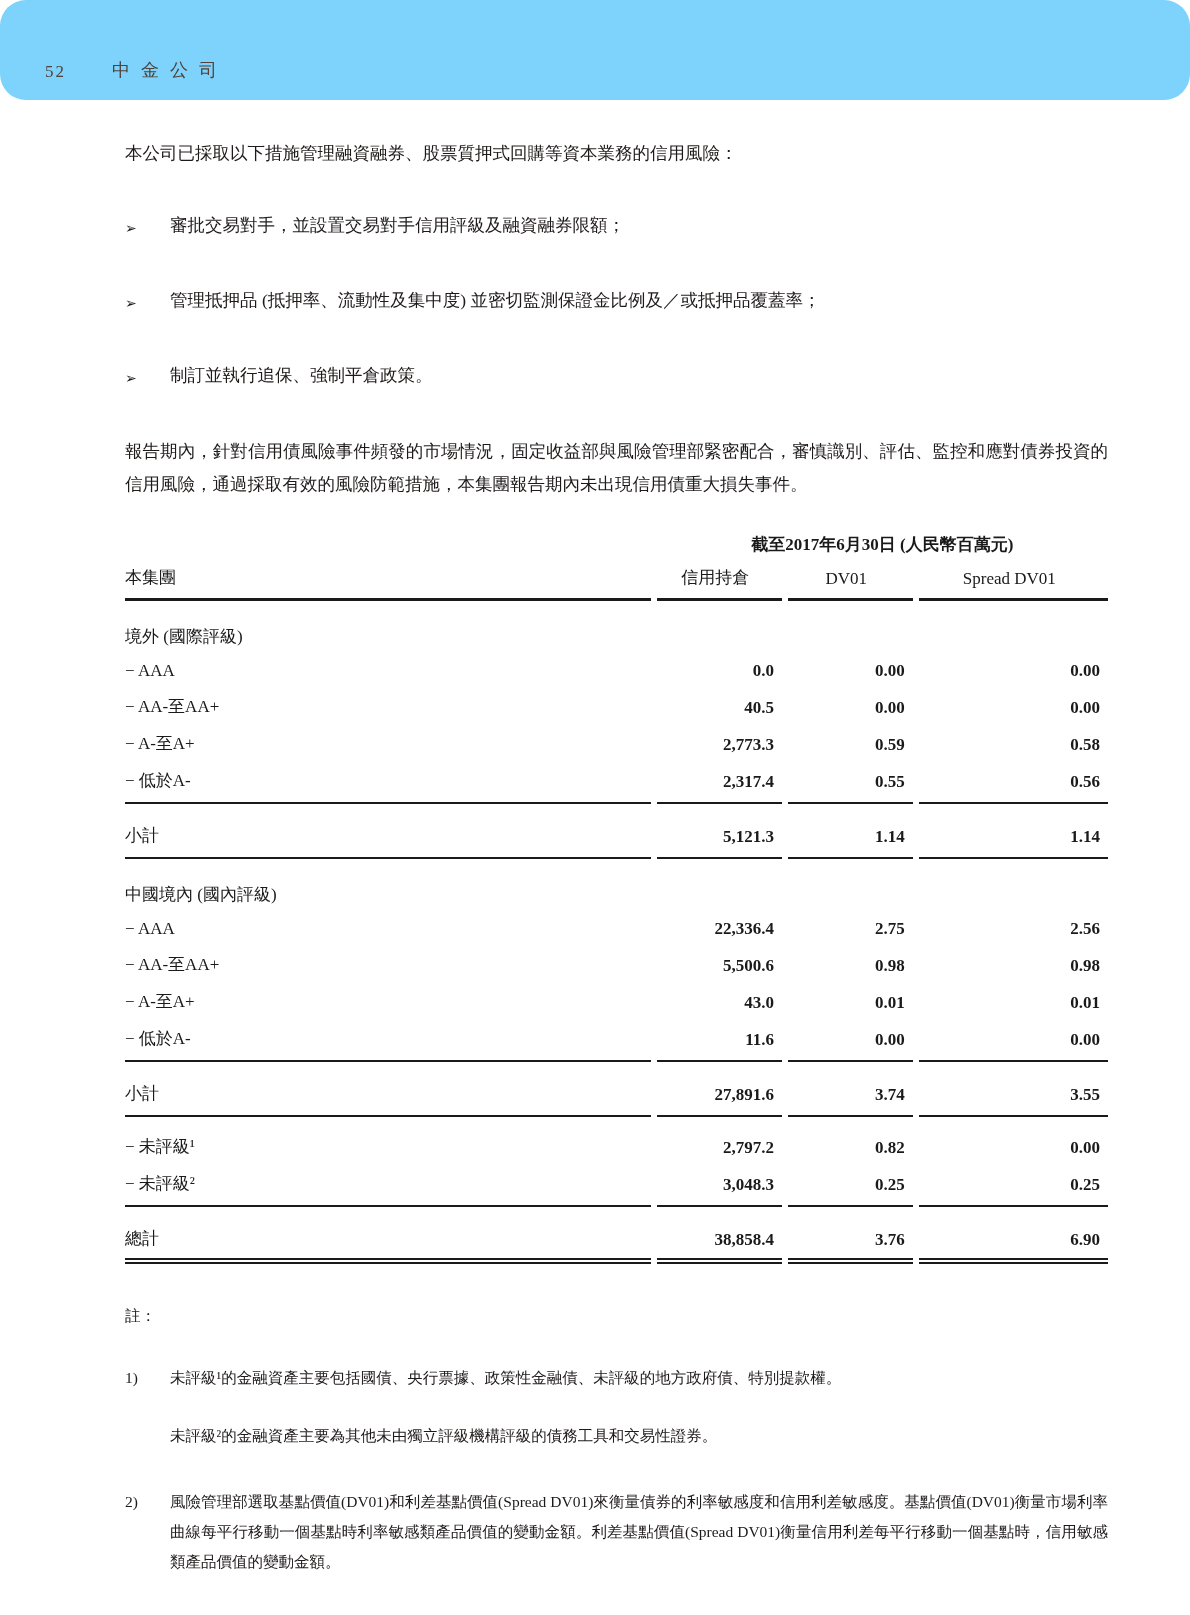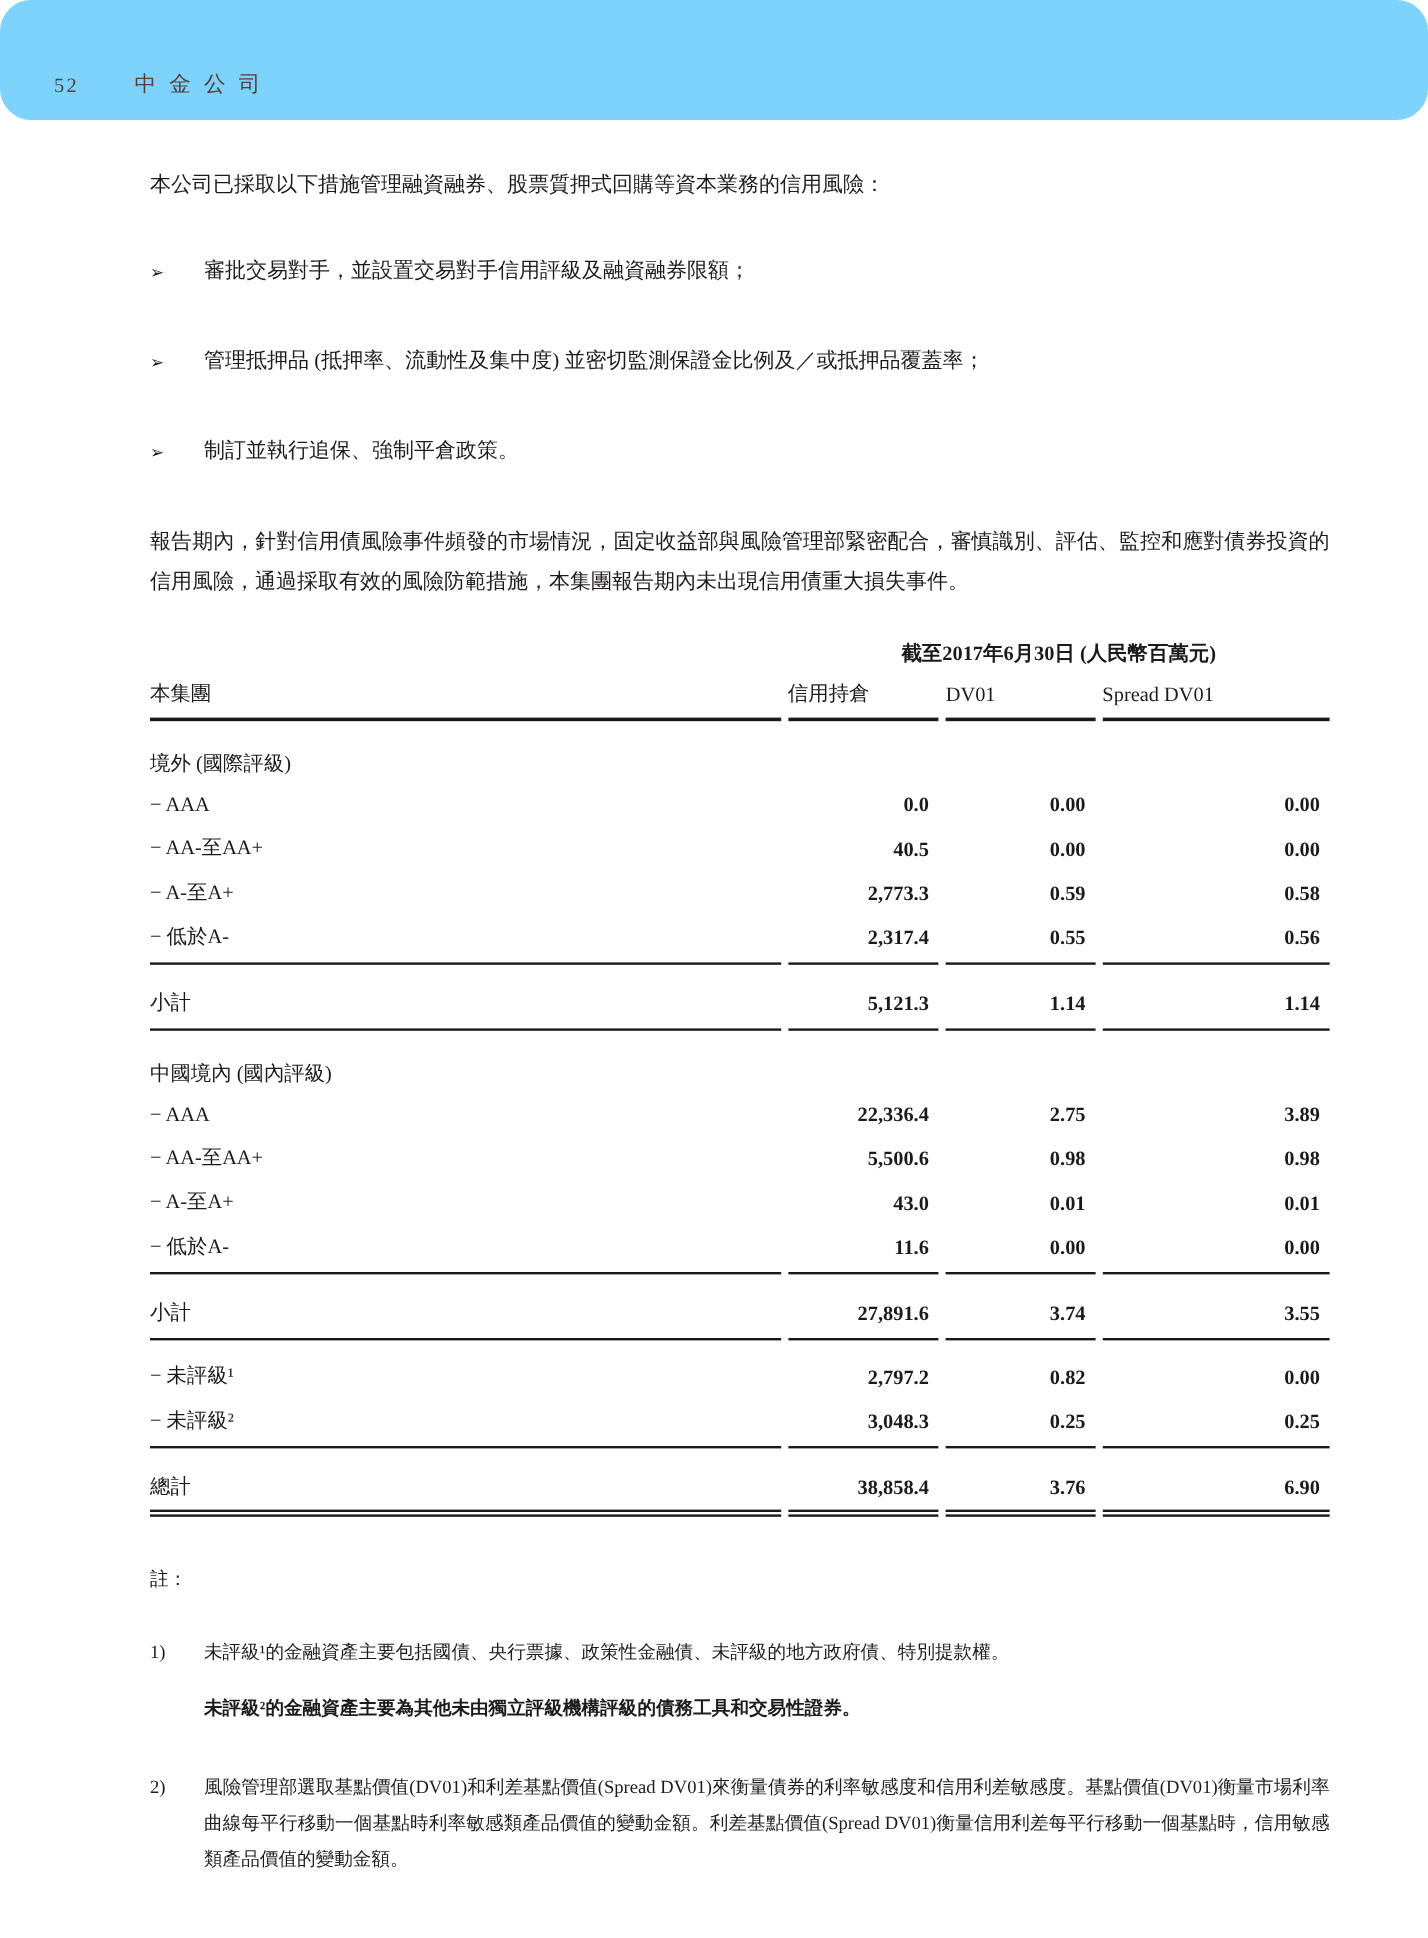--- a/index.html
+++ b/index.html
@@ -81,37 +81,37 @@
     font-weight: bold;
     padding-bottom: 10px;
   }
   .t-cols th {
     font-weight: normal;
     border-bottom: 3px solid #1a1a1a;
     padding-bottom: 9px;
     text-align: left;
     margin-left: 40px;
   }
-  .t-cols th.num { text-align: left; }
+  .t-cols th.num { text-align: center; }
   tr.sec td { padding-top: 24px; padding-bottom: 6px; }
   tr.d td { padding-top: 7px; padding-bottom: 7px; }
   tr.d.end td { border-bottom: 2px solid #1a1a1a; padding-bottom: 10px; }
   tr.d.sp td { padding-top: 18px; }
   tr.sub td { padding-top: 20px; padding-bottom: 10px; border-bottom: 2px solid #1a1a1a; }
   tr.tot td { padding-top: 20px; padding-bottom: 8px; border-bottom: 6px double #1a1a1a; }
   td.num, th.num { text-align: right; padding-right: 8px; }
   td.num { font-weight: bold; }
 
   
   .notes { margin-top: 42px; font-size: 15.5px; }
   .notes-heading { margin-left: 0; }
   .note-item { display: flex; margin-top: 36px; line-height: 30px; }
   .note-no { width: 45px; flex: 0 0 45px; }
   .note-body { flex: 1; text-align: justify; }
-  .note-body p + p { margin-top: 16px; font-weight: bold; }
+  .note-body p + p { margin-top: 28px; }
 </style>
 </head>
 <body>
 
 <div class="page">
 
   <div class="top-band">
     <span class="page-num">52</span>
     <span class="company">中金公司</span>
   </div>
@@ -189,21 +189,21 @@
           <td class="num">1.14</td>
         </tr>
 
         <tr class="sec">
           <td colspan="4">中國境內 (國內評級)</td>
         </tr>
         <tr class="d">
           <td>− AAA</td>
           <td class="num">22,336.4</td>
           <td class="num">2.75</td>
-          <td class="num">3.89</td>
+          <td class="num">2.56</td>
         </tr>
         <tr class="d">
           <td>− AA-至AA+</td>
           <td class="num">5,500.6</td>
           <td class="num">0.98</td>
           <td class="num">0.98</td>
         </tr>
         <tr class="d">
           <td>− A-至A+</td>
           <td class="num">43.0</td>

